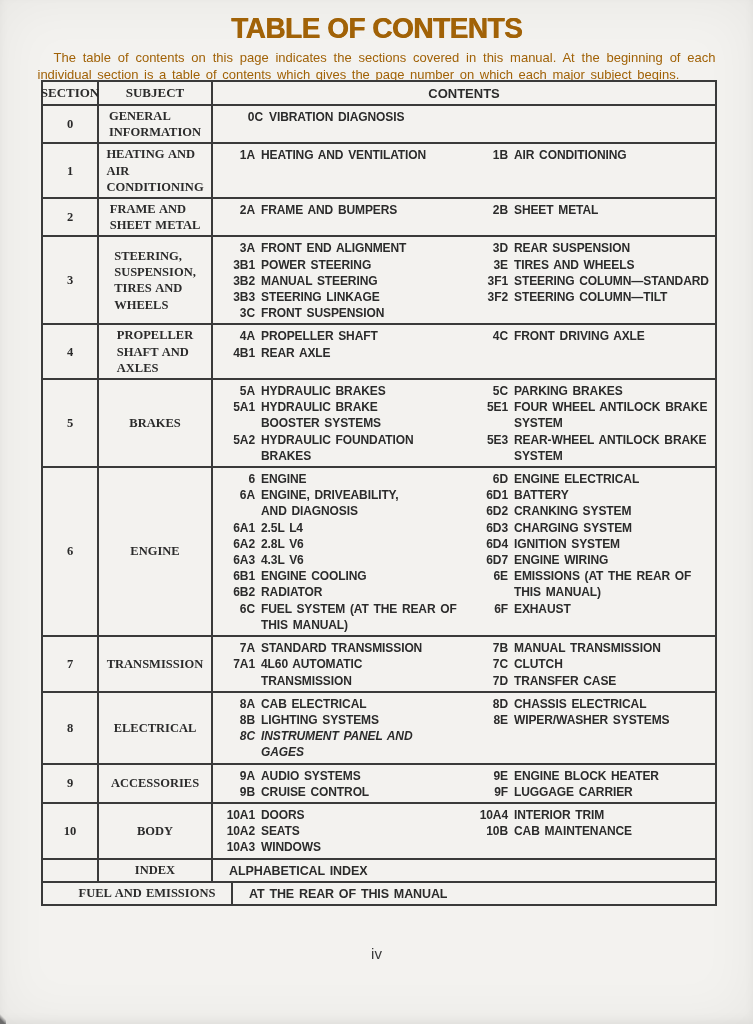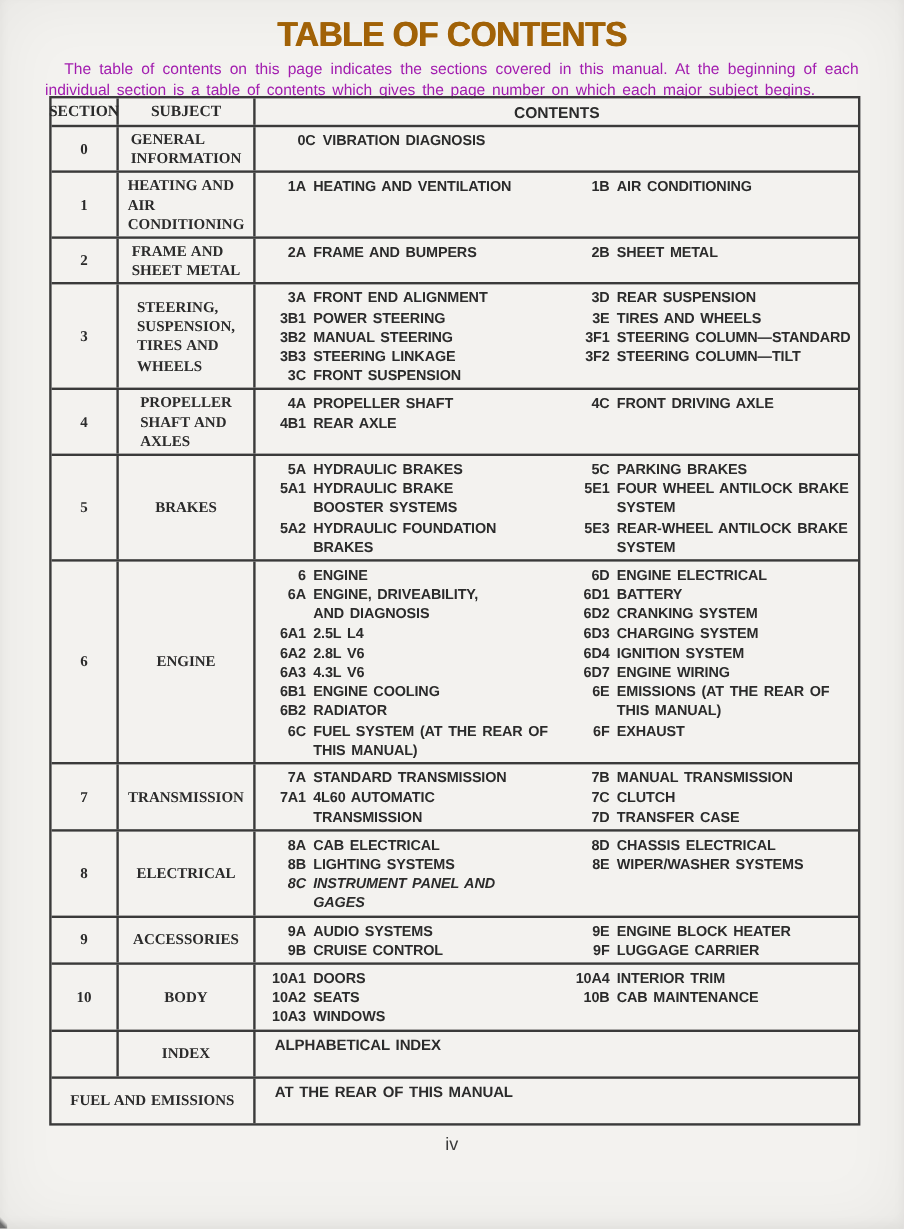--- a/index.html
+++ b/index.html
@@ -28,37 +28,37 @@
     transform:scaleY(1.03);
   }
   .intro{
     width:678px;
     margin:5px auto 6px auto;
     font-size:13px;
     line-height:16.5px;
     text-align:justify;
     text-indent:16px;
     word-spacing:2px;
-    color:#a21caf;
+    color:#a16207;
   }
   .toc{
     position:absolute;
     left:41px;top:80px;
     width:676px;
     border:2px solid var(--line);
     box-sizing:border-box;
     background:transparent;
   }
   .trow{
     display:grid;
     grid-template-columns:56px 114px 1fr;
     border-bottom:2px solid var(--line);
     box-sizing:border-box;
   }
-  .trow.merged{grid-template-columns:170px 1fr;}
+  .trow.merged{grid-template-columns:170px 1fr;margin-left:20px;}
   #rows .trow:last-child{border-bottom:none;}
   .cell{box-sizing:border-box;}
   .sec,.subj,.mergedcell{
     border-right:2px solid var(--line);
     display:flex;align-items:center;justify-content:center;
     text-align:left;
     font-weight:700;
     font-size:12.5px;
     line-height:16.2px;
     white-space:pre-line;
@@ -76,21 +76,21 @@
     align-items:flex-start;
     padding:3px 2px 2px 8px;
     font-weight:700;
     font-size:12px;
     line-height:16.2px;
     word-spacing:1.5px;
     letter-spacing:-0.1px;
   }
   .contents.simple{
     display:block;
-    padding:3px 2px 18px 16px;
+    padding:3px 2px 2px 16px;
     font-size:12.5px;
   }
   .subcol{display:block;}
   .subcol.left{width:245px;flex:none;}
   .subcol.right{flex:1;min-width:0;}
   .entry{display:flex;align-items:flex-start;}
   .entry .code{
     flex:none;width:34px;margin-right:6px;
     text-align:right;white-space:nowrap;
   }

